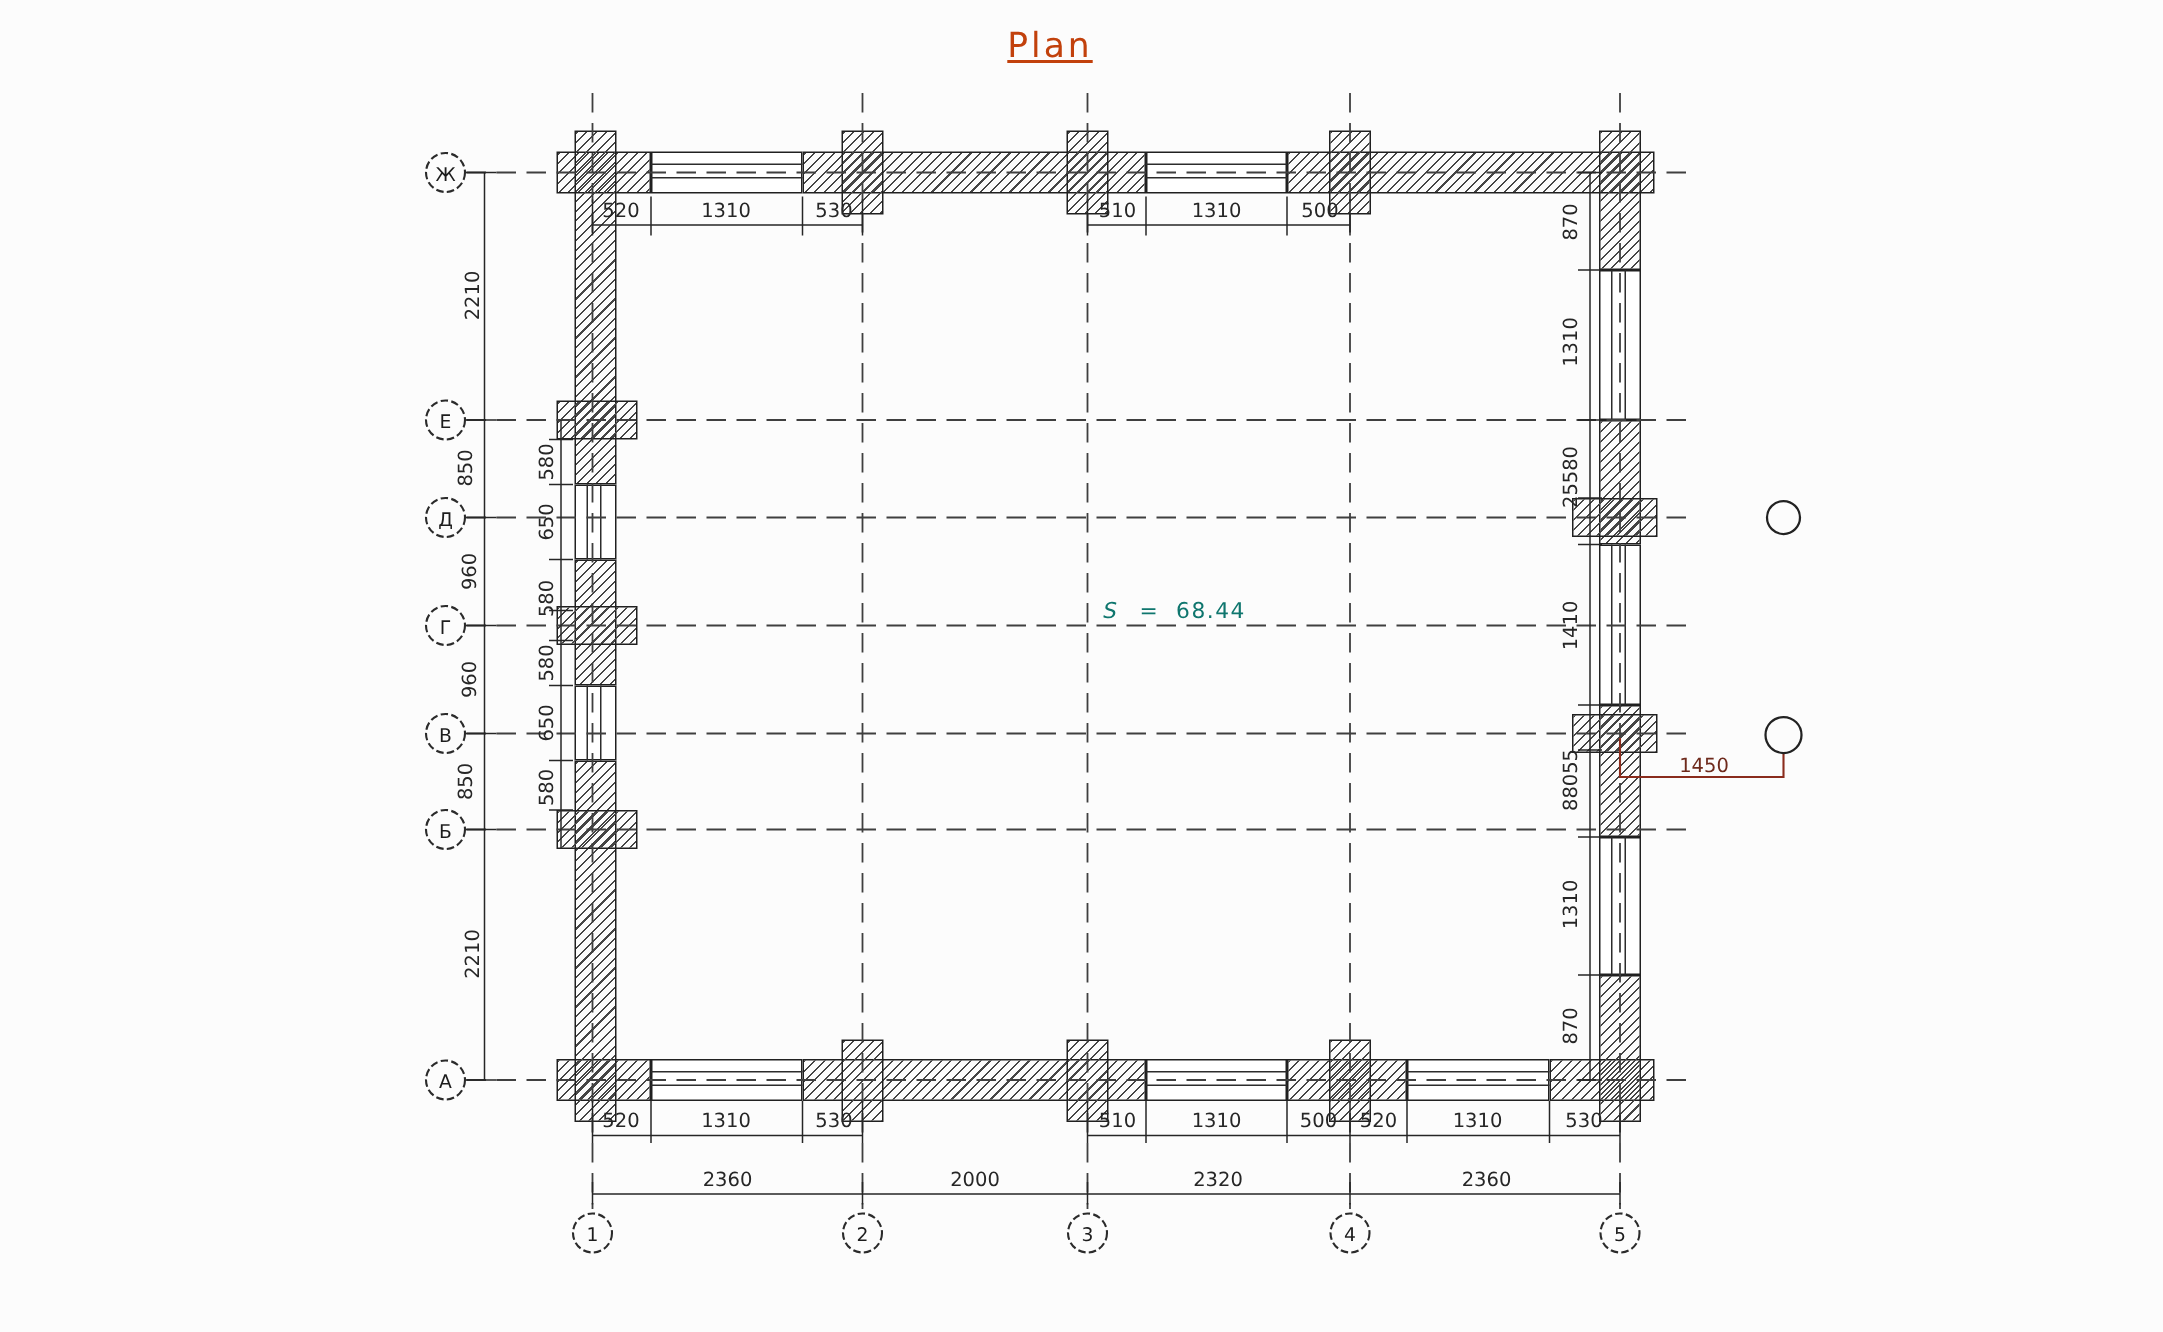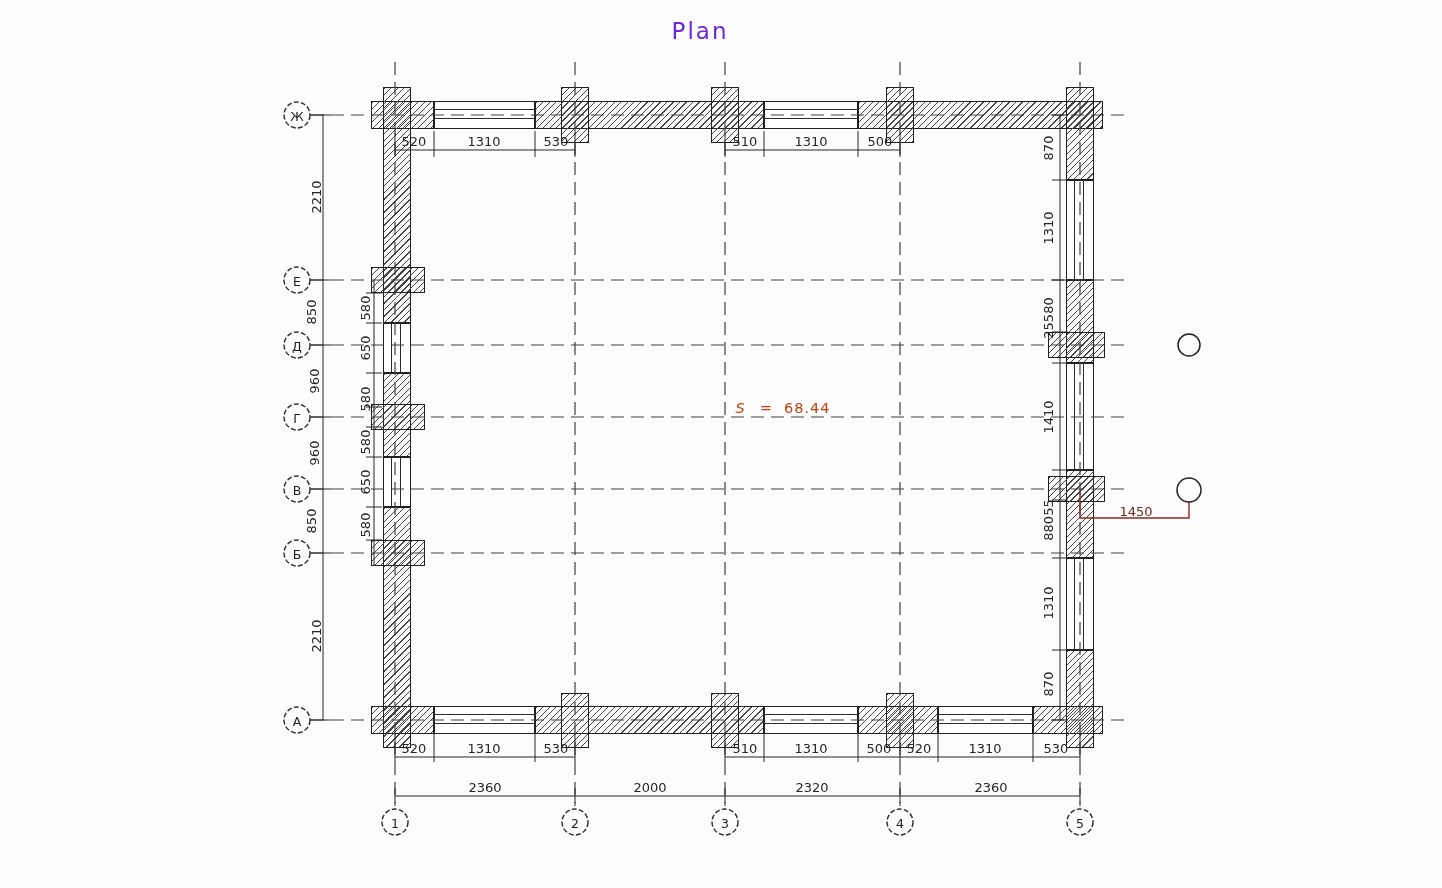--- a/index.html
+++ b/index.html
@@ -3,25 +3,25 @@
 <meta charset="utf-8">
 <style>
   html,body{margin:0;padding:0;}
   body{
     width:1442px;height:888px;position:relative;overflow:hidden;
     background:#fcfcfc;
     font-family:"DejaVu Sans",sans-serif;
   }
   .title{
     position:absolute;left:700px;top:31px;transform:translate(-50%,-50%);
-    font-size:23px;letter-spacing:2px;color:#6d28d9;z-index:6;
+    font-size:23px;letter-spacing:2px;color:#c2410c;z-index:6;text-decoration:underline;
   }
   .area{
     position:absolute;left:783px;top:408px;transform:translate(-50%,-50%);
-    font-size:14.5px;color:#c2410c;z-index:6;white-space:pre;letter-spacing:1px;
+    font-size:14.5px;color:#0f766e;z-index:6;white-space:pre;letter-spacing:1px;
   }
   .area .s{font-style:italic;margin-right:14px;}
   .wall{
     position:absolute;box-sizing:border-box;border:1.5px solid #202020;
     background:repeating-linear-gradient(135deg,#454545 0,#454545 1px,transparent 1px,transparent 4.6px);
     z-index:2;
   }
   .winh,.winv{
     position:absolute;box-sizing:border-box;border:1.5px solid #202020;background:#fff;z-index:3;
   }

